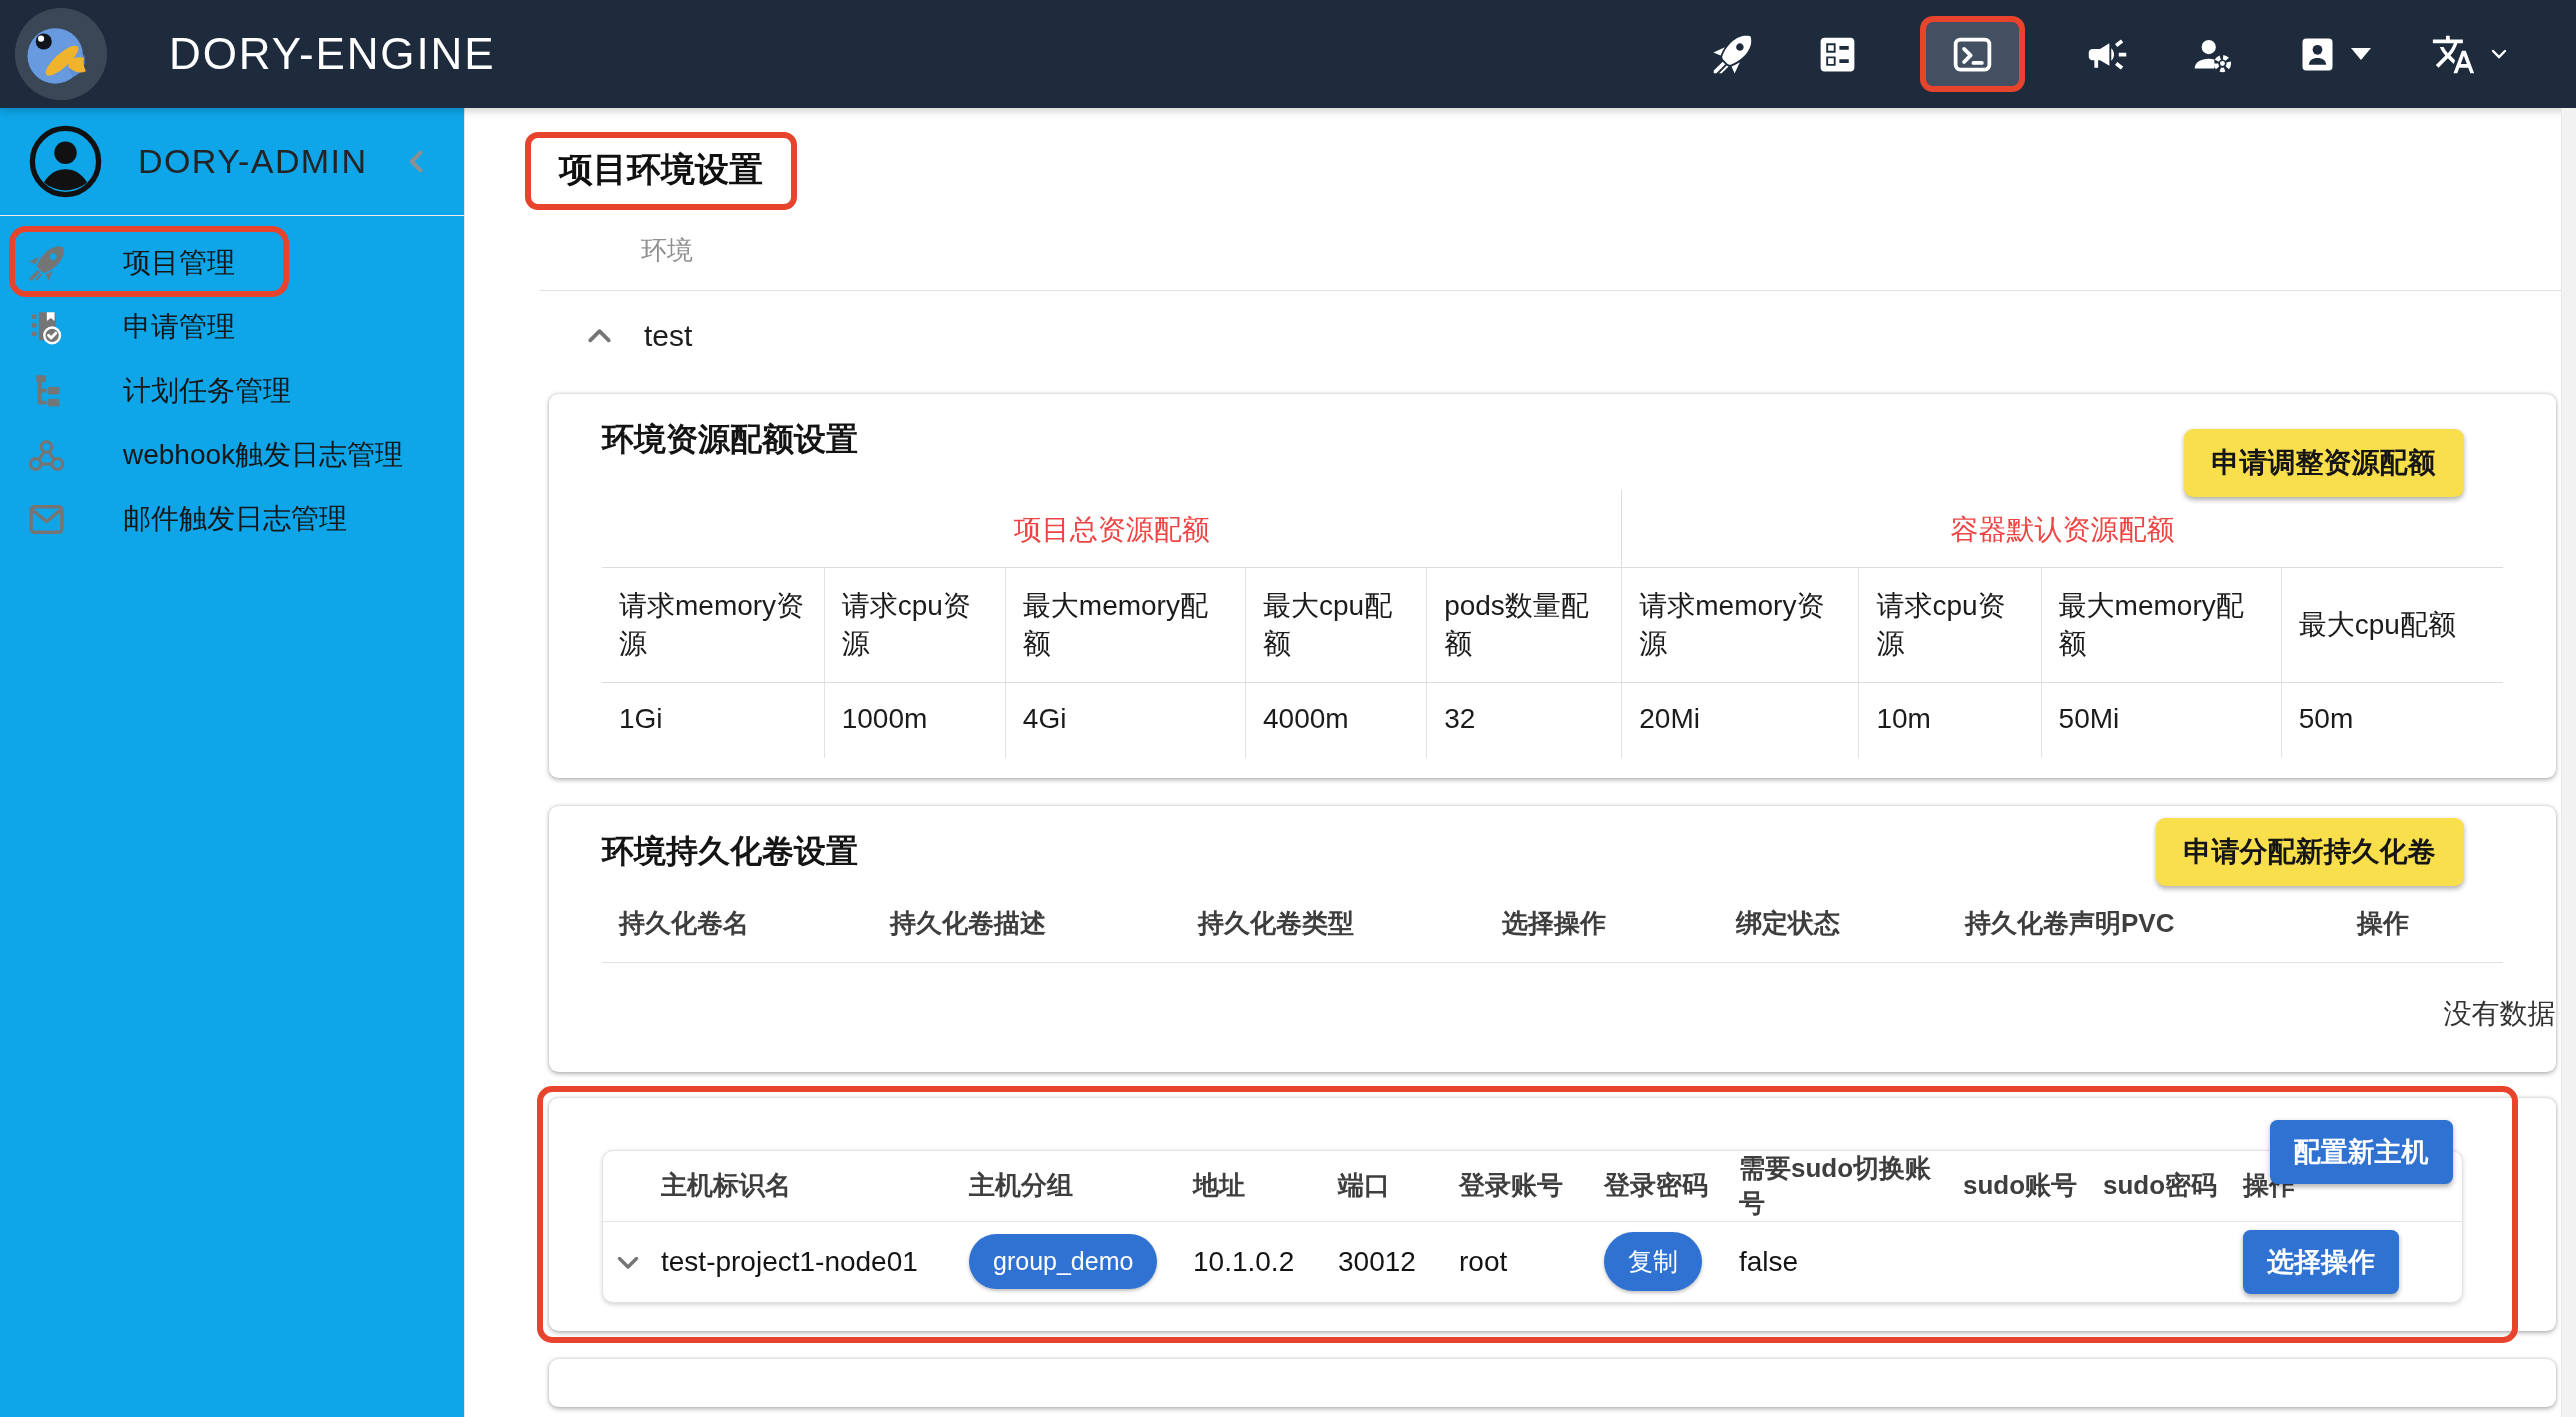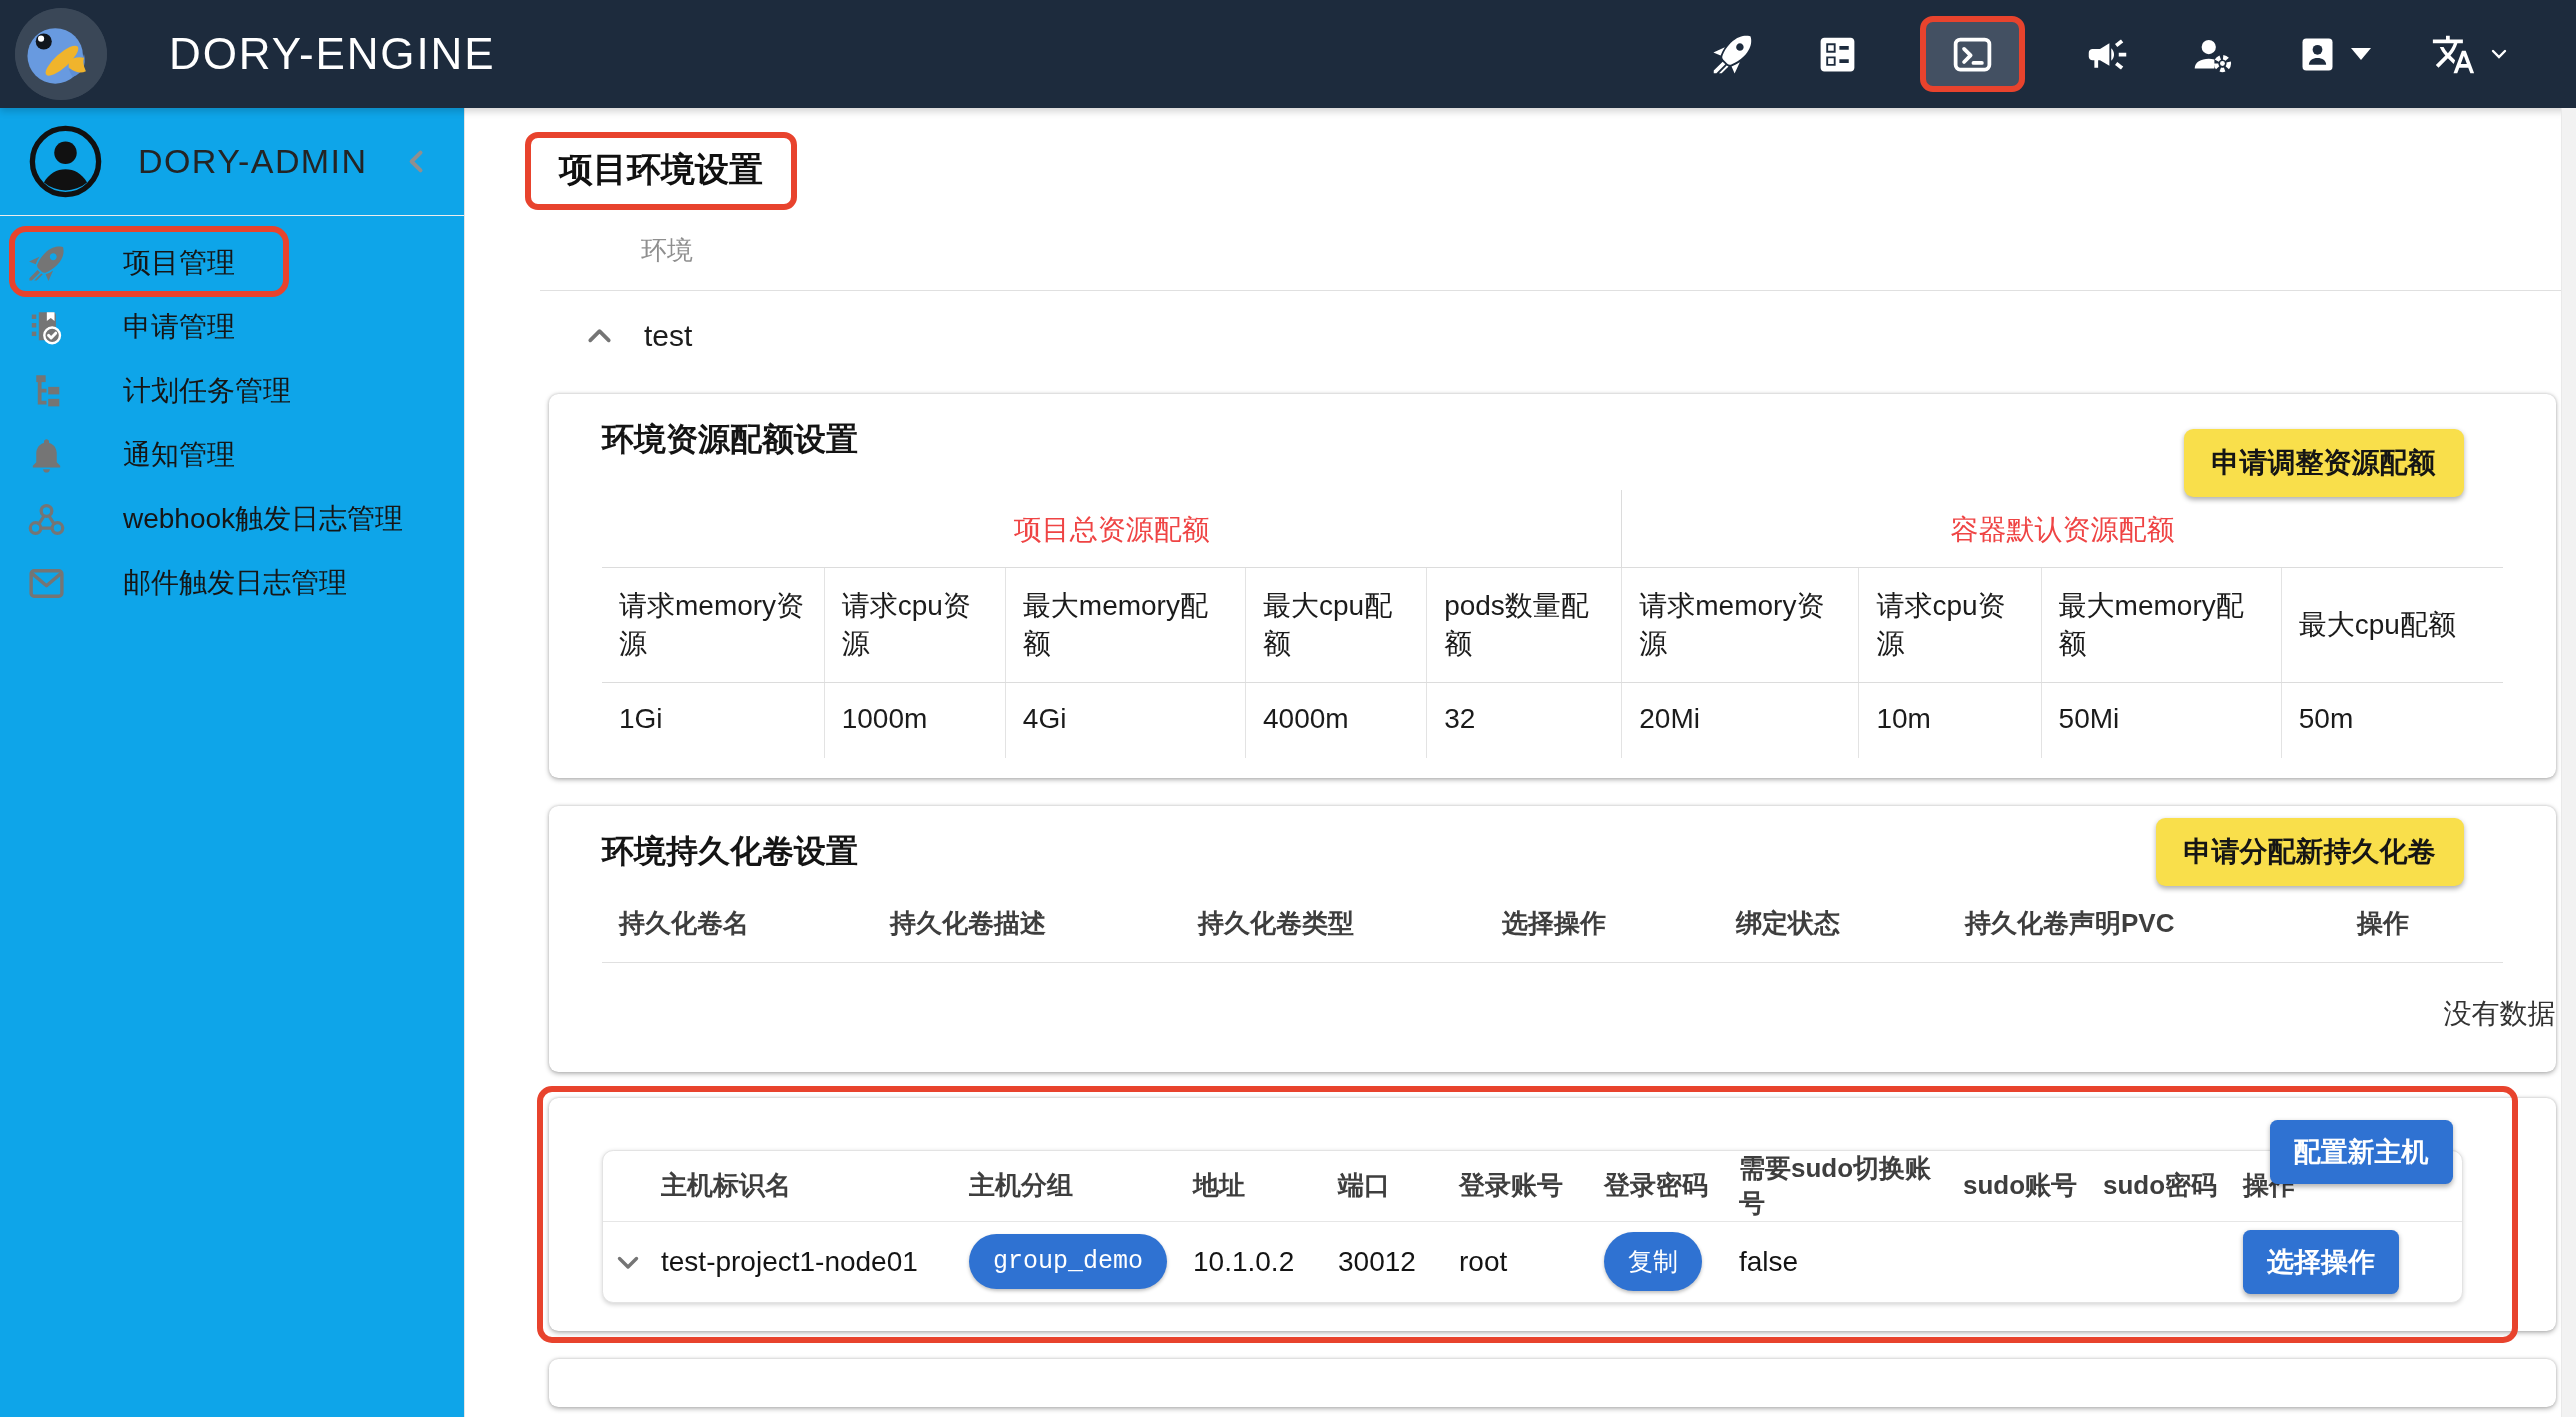--- a/index.html
+++ b/index.html
@@ -95,21 +95,21 @@
     background: #2f72d2; color: #fff; font-size: 27px; font-weight: 600;
     border: none; border-radius: 7.5px; padding: 14px 24px;
     box-shadow: 0 2.8px 5.6px rgba(0,0,0,.3); cursor: pointer;
     font-family: inherit;
   }
   .card .top-blue { position: absolute; right: 103px; top: 22.4px; }
   .pill {
     display: inline-block; background: #2f72d2; color: #fff;
     border-radius: 933px; padding: 13px 24px; font-size: 25px;
     box-shadow: 0 1.9px 3.7px rgba(0,0,0,.25); cursor: pointer; border: none;
-    font-family: Liberation Mono, monospace;
+    font-family: Liberation Sans, sans-serif;
   }
   
   .qt { border-collapse: collapse; table-layout: fixed; margin: 28px 53px 0; width: calc(100% - 106px); }
   .qt td { font-size: 28px; color: #1b1b1b; }
   .qt-group td { text-align: center; color: #ef4444; padding: 20.5px 0 18.7px; border-bottom: 1.9px solid #dcdcdc; }
   .qt-group .gdiv { border-left: 1.9px solid #dcdcdc; }
   .qt-head td { padding: 18.7px 17px; font-weight: 500; border-bottom: 1.9px solid #dcdcdc; }
   .qt-vals td { padding: 20.5px 17px 22.4px; }
   .qt .vd { border-left: 1.9px solid #e3e3e3; }
   
@@ -254,28 +254,20 @@
       <span class="s-icon">
         <svg viewBox="0 0 24 24" width="41" height="41">
           <rect x="6" y="2.5" width="5.5" height="4" fill="#757575"></rect>
           <path d="M8 6.5v12h4" fill="none" stroke="#757575" stroke-width="2.2"></path>
           <path d="M8 11.5h4" fill="none" stroke="#757575" stroke-width="2.2"></path>
           <rect x="13" y="9.3" width="6.5" height="4.4" fill="#757575"></rect>
           <rect x="13" y="16.3" width="6.5" height="4.4" fill="#757575"></rect>
         </svg>
       </span>
       <span class="s-label">计划任务管理</span>
-    </div>
-    <div class="side-item">
-      <span class="s-icon">
-        <svg viewBox="0 0 24 24" fill="#757575" width="41" height="41">
-            <path d="M12 22c1.1 0 2-.9 2-2h-4c0 1.1.9 2 2 2zm6-6v-5c0-3.07-1.63-5.64-4.5-6.32V4c0-.83-.67-1.5-1.5-1.5s-1.5.67-1.5 1.5v.68C7.64 5.36 6 7.92 6 11v5l-2 2v1h16v-1l-2-2z"></path>
-          </svg>
-      </span>
-      <span class="s-label">通知管理</span>
     </div>
     <div class="side-item">
       <span class="s-icon">
         <svg viewBox="0 0 24 24" fill="none" stroke="#757575" stroke-width="1.9" width="41" height="41">
           <circle cx="5.6" cy="17" r="3.1"></circle>
           <circle cx="18.4" cy="17" r="3.1"></circle>
           <circle cx="12" cy="7" r="3.1"></circle>
           <path d="M10.6 9.8L7.2 15.2M13.4 9.8l3.4 5.4M8.7 17h6.6"></path>
         </svg>
       </span>

